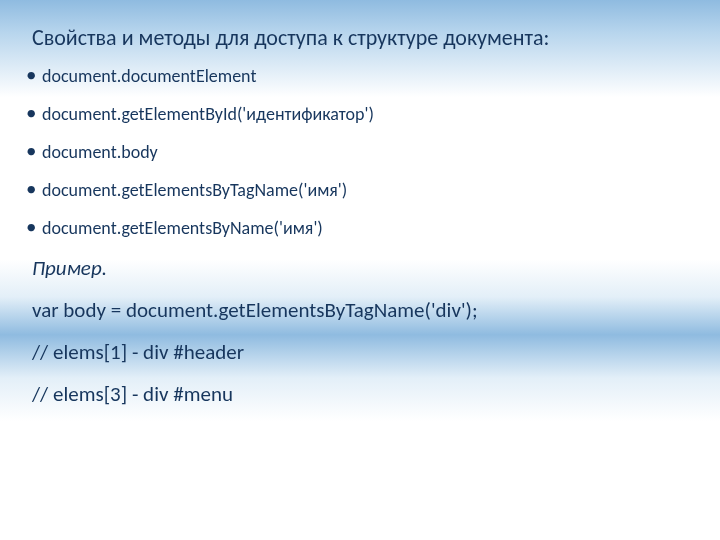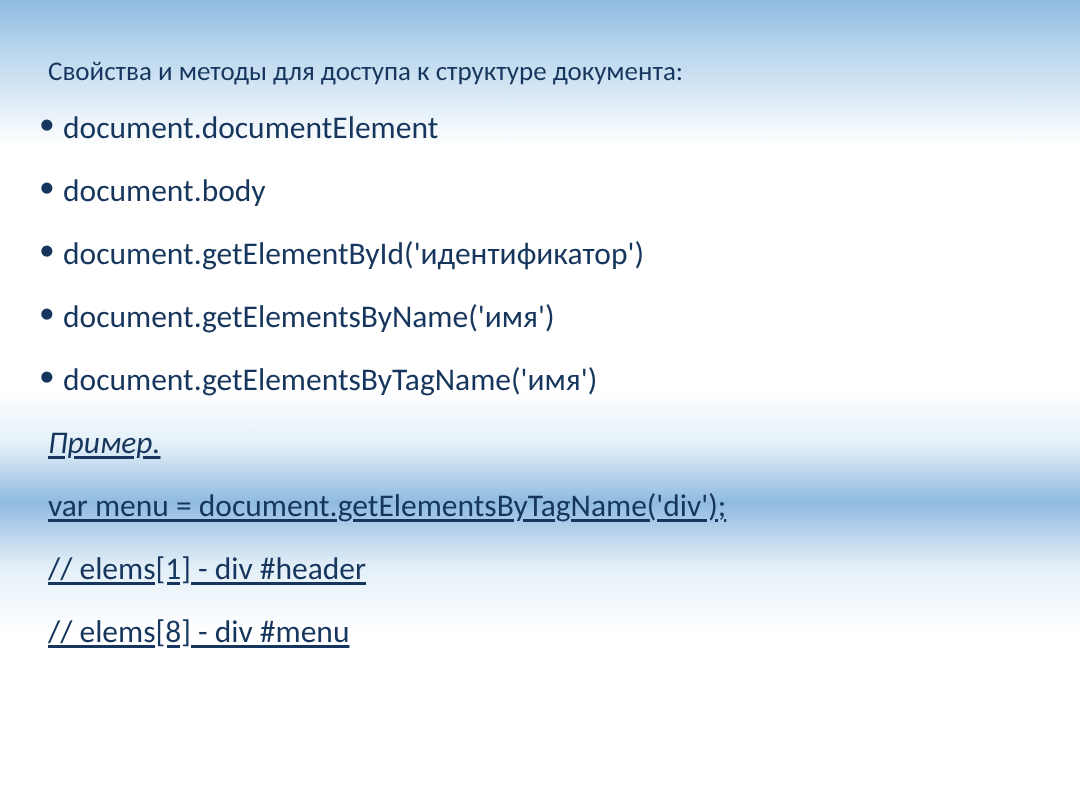--- a/index.html
+++ b/index.html
@@ -21,50 +21,49 @@
         #8fbbe0 62%,
         #e3eff8 70%,
         #ffffff 78%,
         #ffffff 100%
       );
     color: #17365d;
     box-sizing: border-box;
     padding: 24px 26px 20px 26px;
   }
   .heading {
-    font-size: 18px;
+    font-size: 22px;
     color: #17365d;
-    margin: 12px 0 14px 6px;
+    margin: 0 0 14px 6px;
     font-weight: 400;
   }
   ul.bullets {
     list-style: none;
     margin: 0;
     padding: 0;
   }
   ul.bullets li {
     position: relative;
-    font-size: 21px;
+    font-size: 18px;
     color: #17365d;
     padding-left: 16px;
     margin: 0 0 16px 0;
     font-weight: 400;
   }
   ul.bullets li::before {
     content: "•";
     position: absolute;
     left: 0;
     top: 0;
     color: #17365d;
     font-size: 21px;
     line-height: 1;
   }
   .example {
     padding-left: 6px;
-    text-decoration: underline;
   }
   .example .label {
     font-size: 21px;
     color: #17365d;
     font-style: italic;
     margin: 0 0 16px 0;
     font-weight: 400;
   }
   .example .codeline {
     font-size: 21px;
@@ -73,24 +72,24 @@
     font-weight: 400;
   }
 </style>
 </head>
 <body>
 
 <div class="heading">Свойства и методы для доступа к структуре документа:</div>
 
 <ul class="bullets">
   <li>document.documentElement</li>
+  <li>document.getElementById('идентификатор')</li>
   <li>document.body</li>
-  <li>document.getElementById('идентификатор')</li>
+  <li>document.getElementsByTagName('имя')</li>
   <li>document.getElementsByName('имя')</li>
-  <li>document.getElementsByTagName('имя')</li>
 </ul>
 
 <div class="example">
   <p class="label">Пример.</p>
-  <p class="codeline">var menu = document.getElementsByTagName('div');</p>
+  <p class="codeline">var body = document.getElementsByTagName('div');</p>
   <p class="codeline">//  elems[1] - div #header</p>
-  <p class="codeline">//  elems[8] - div #menu</p>
+  <p class="codeline">//  elems[3] - div #menu</p>
 </div>
 
 </body></html>

